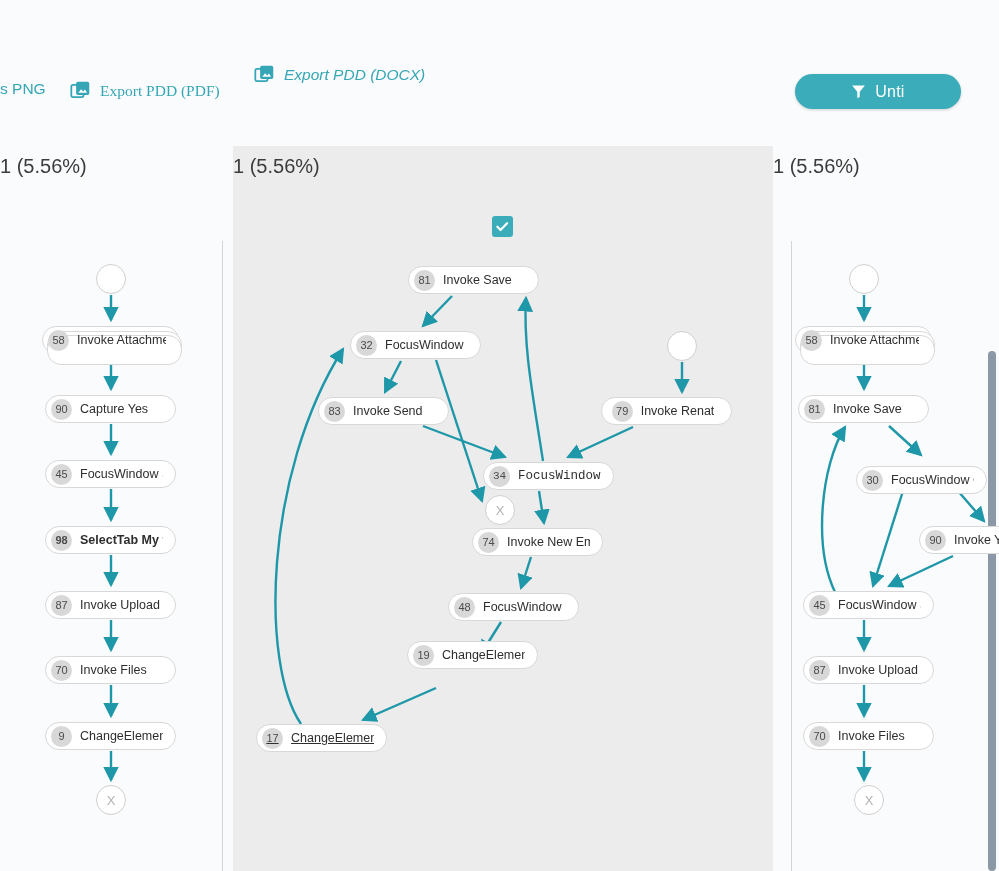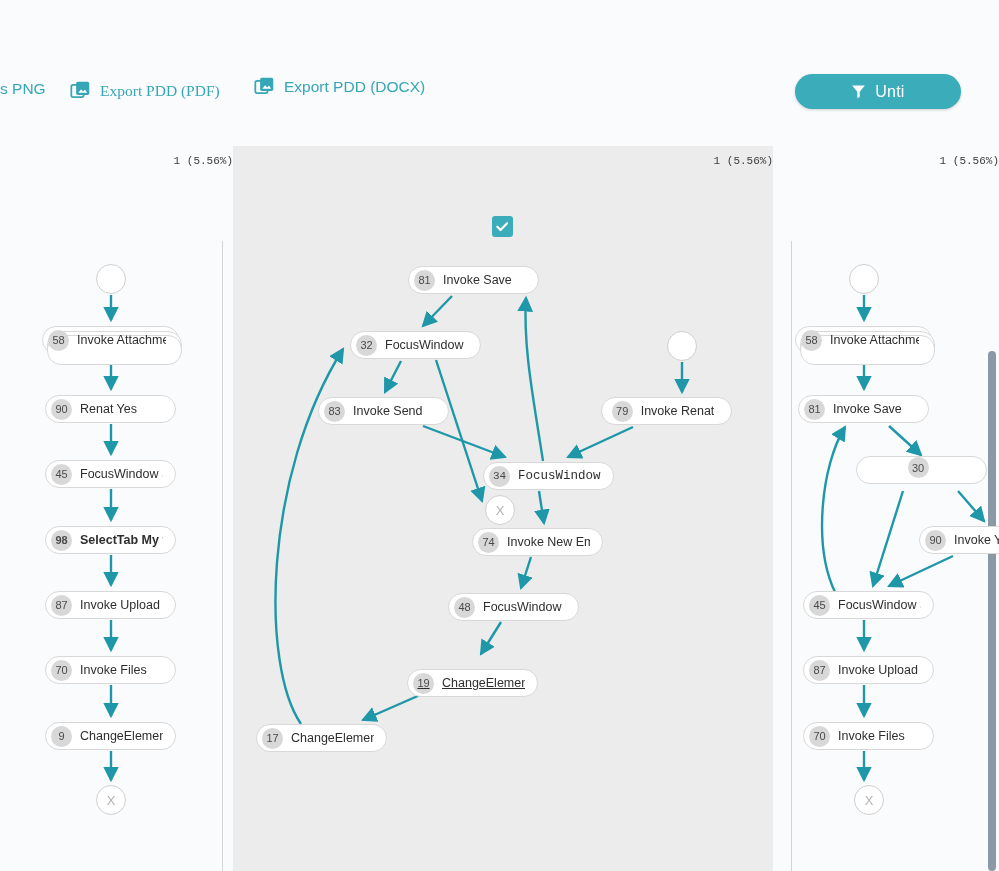--- a/index.html
+++ b/index.html
@@ -33,22 +33,22 @@
   .apply-btn .lbl { color:#fff; letter-spacing:.2px; }
 
   
   .canvas { position: absolute; left: 0; top: 110px; width: 999px; height: 761px; }
   .col { position: absolute; top: 0; height: 761px; }
   .col-left   { left: 0px;   width: 233px; background: #fafbfc; }
   .col-center { left: 233px; width: 540px; background: #ececec; }
   .col-right  { left: 773px; width: 226px; background: #fafbfc; }
 
   .col-count {
-    position: absolute; top: 9px; width: 100%; text-align: right;
-    font-size: 11px; color: #3c3c3c; font-family: Liberation Mono, monospace;
+    position: absolute; top: 9px; width: 100%; text-align: left;
+    font-size: 20px; color: #3c3c3c;
   }
   .col-divider {
     position: absolute; top: 95px; width: 1px; height: 666px; background: #d4d4d4;
   }
 
   .graph { position: absolute; left: 0; top: 0; width: 100%; height: 100%; }
   .edges { position: absolute; left: 0; top: 0; overflow: visible; }
 
   
   .node {
@@ -110,21 +110,21 @@
       <span>
         <svg class="icon-img" width="21" height="21" viewBox="0 0 24 24">
           <rect x="1.5" y="5.5" width="14" height="14" rx="2" fill="none" stroke="#35a6b5" stroke-width="2"></rect>
           <rect x="7" y="2" width="15" height="15" rx="2" fill="#35a6b5"></rect>
           <path d="M9.5 14.5l3.2-4 2.4 2.6 1.9-2.2 2.6 3.6z" fill="#ffffff"></path>
         </svg>
       </span>
       <span class="lbl">Export PDD (PDF)</span>
     </div>
 
-    <div class="tb-item" style="left:254px; top:40px;">
+    <div class="tb-item" style="left:254px; top:28px;font-style:italic;">
       <span>
         <svg class="icon-img" width="21" height="21" viewBox="0 0 24 24">
           <rect x="1.5" y="5.5" width="14" height="14" rx="2" fill="none" stroke="#35a6b5" stroke-width="2"></rect>
           <rect x="7" y="2" width="15" height="15" rx="2" fill="#35a6b5"></rect>
           <path d="M9.5 14.5l3.2-4 2.4 2.6 1.9-2.2 2.6 3.6z" fill="#ffffff"></path>
         </svg>
       </span>
       <span class="lbl">Export PDD (DOCX)</span>
     </div>
 
@@ -164,21 +164,21 @@
 
         <div class="node-circle" style="left:96px; top:118px;">
           <span></span>
         </div>
         <div class="node stacked" style="left:42px; top:180px; width:137px;">
           <span class="badge">58</span>
           <span class="nlabel">Invoke Attachment ...</span>
         </div>
         <div class="node" style="left:45px; top:249px; width:131px;">
           <span class="badge">90</span>
-          <span class="nlabel">Renat Yes</span>
+          <span class="nlabel">Capture Yes</span>
         </div>
         <div class="node" style="left:45px; top:314px; width:131px;">
           <span class="badge">45</span>
           <span class="nlabel">FocusWindow Sam...</span>
         </div>
         <div class="node" style="left:45px; top:380px; width:131px;font-weight:bold;">
           <span class="badge">98</span>
           <span class="nlabel">SelectTab My files ...</span>
         </div>
         <div class="node" style="left:45px; top:445px; width:131px;">
@@ -271,25 +271,25 @@
           <span class="nlabel">FocusWindow Inbo...</span>
         </div>
         <div class="node" style="left:239px; top:382px; width:131px;">
           <span class="badge">74</span>
           <span class="nlabel">Invoke New Email</span>
         </div>
         <div class="node" style="left:215px; top:447px; width:131px;justify-content:space-between;">
           <span class="badge">48</span>
           <span class="nlabel">FocusWindow Unti...</span>
         </div>
-        <div class="node" style="left:174px; top:523px; width:131px;text-decoration:underline;">
+        <div class="node" style="left:174px; top:495px; width:131px;">
           <span class="badge">19</span>
           <span class="nlabel">ChangeElement To</span>
         </div>
-        <div class="node" style="left:23px; top:578px; width:131px;">
+        <div class="node" style="left:23px; top:578px; width:131px;text-decoration:underline;">
           <span class="badge">17</span>
           <span class="nlabel">ChangeElement Su...</span>
         </div>
       </div>
     </div>
 
     <div class="col col-right">
       <div class="col-count">1 (5.56%)</div>
       <div class="col-divider" style="left:18px;"></div>
       <div class="graph">
@@ -322,21 +322,21 @@
           <span></span>
         </div>
         <div class="node stacked" style="left:22px; top:180px; width:137px;">
           <span class="badge">58</span>
           <span class="nlabel">Invoke Attachment ...</span>
         </div>
         <div class="node" style="left:25px; top:249px; width:131px;">
           <span class="badge">81</span>
           <span class="nlabel">Invoke Save</span>
         </div>
-        <div class="node" style="left:83px; top:310px; width:131px;flex-direction:column;">
+        <div class="node" style="left:83px; top:320px; width:131px;">
           <span class="badge">30</span>
           <span class="nlabel">FocusWindow Con...</span>
         </div>
         <div class="node" style="left:146px; top:380px; width:131px;">
           <span class="badge">90</span>
           <span class="nlabel">Invoke Ye</span>
         </div>
         <div class="node" style="left:30px; top:445px; width:131px;">
           <span class="badge">45</span>
           <span class="nlabel">FocusWindow Sam...</span>

